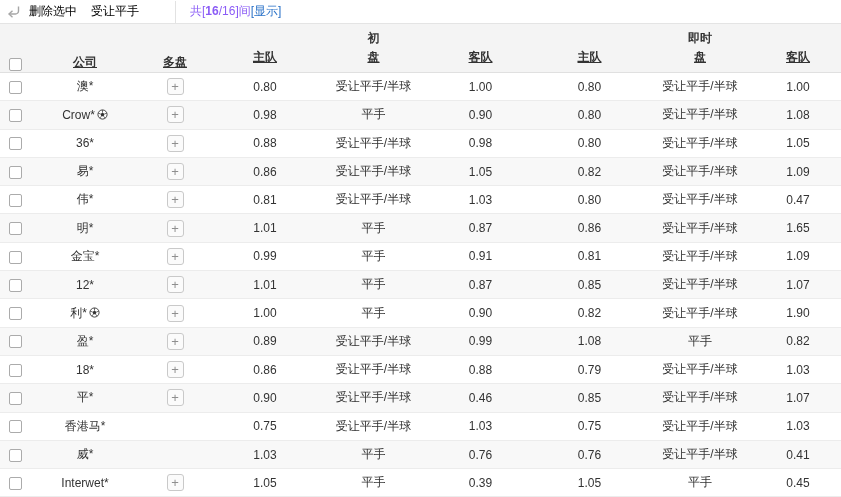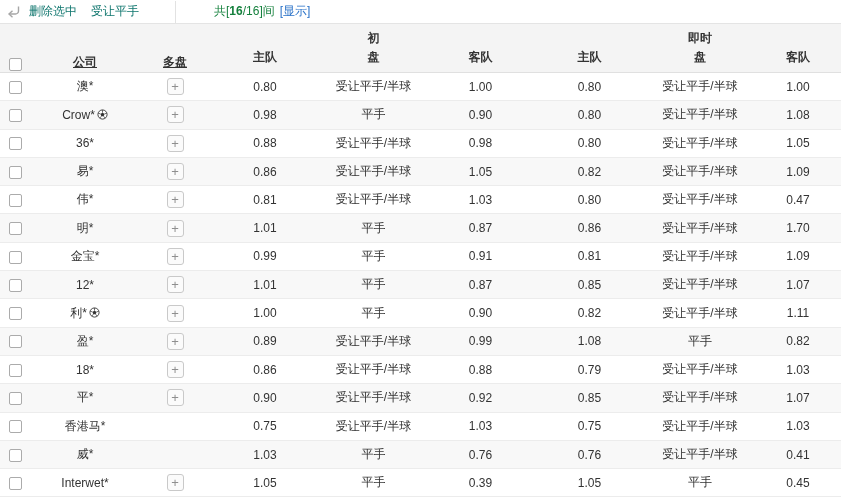--- a/index.html
+++ b/index.html
@@ -1,33 +1,33 @@
 <!DOCTYPE html>
 <html><head>
 <meta charset="utf-8">
 <style>
   * { margin:0; padding:0; box-sizing:border-box; }
   html,body { width:841px; height:497px; overflow:hidden; background:#fff;
     font-family:"Liberation Sans","DejaVu Sans",sans-serif; font-size:12px; color:#333; }
 
   
   .toolbar { height:23px; display:flex; align-items:center; padding-left:6px; background:#fff; }
-  .toolbar .tb-btn { background:none; border:none; font:inherit; color:#0f766e; cursor:pointer;
+  .toolbar .tb-btn { background:none; border:none; font:inherit; color:#000000; cursor:pointer;
     margin-right:14px; padding:0; }
   .toolbar .ret-icon { margin-right:8px; display:inline-flex; }
   .vdiv { width:1px; height:22px; background:#e2e2e2; margin-left:22px; margin-right:14px; }
-  .summary { color:#15803d;margin-left:24px; }
+  .summary { color:#8b5cf6; }
   .summary b { font-weight:bold; }
-  .show-link { color:#2a72c8; margin-left:5px; cursor:pointer; }
+  .show-link { color:#2a72c8; cursor:pointer; }
 
   
   table { width:841px; border-collapse:collapse; table-layout:fixed; }
   thead { background:#f4f4f4; }
   thead tr.h1 th { height:24px; vertical-align:bottom; padding-bottom:1px; }
-  thead tr.h2 th { height:25px; vertical-align:middle; padding-bottom:4px; }
+  thead tr.h2 th { height:25px; vertical-align:middle; padding-bottom:4px;text-decoration:underline; }
   thead tr.h1 { border-top:1px solid #e4e4e4; }
   thead tr.h2 { border-bottom:1px solid #e0e0e0; }
   th { font-weight:bold; font-size:12px; color:#333; text-align:center; }
   th[rowspan] { vertical-align:middle; padding-bottom:0;text-decoration:underline; }
   tbody tr { height:28.3px; border-bottom:1px solid #ececec; }
   tbody tr:nth-child(even) { background:#f8f8f8; }
   td { text-align:center; vertical-align:middle; font-size:12px; color:#333; }
 
   input[type=checkbox] { appearance:none; -webkit-appearance:none; width:13px; height:13px;
     border:1px solid #ababab; border-radius:2px; background:#fff; vertical-align:middle; cursor:pointer; }
@@ -161,21 +161,21 @@
     <td><input type="checkbox" style=""></td>
     <td><span>明*</span></td>
     <td><button class="plus">
             <span>+</span>
           </button></td>
     <td>1.01</td>
     <td>平手</td>
     <td>0.87</td>
     <td>0.86</td>
     <td>受让平手/半球</td>
-    <td>1.70</td>
+    <td>1.65</td>
   </tr>
       <tr>
     <td><input type="checkbox" style=""></td>
     <td><span>金宝*</span></td>
     <td><button class="plus">
             <span>+</span>
           </button></td>
     <td>0.99</td>
     <td>平手</td>
     <td>0.91</td>
@@ -204,21 +204,21 @@
             <path d="M6 3.8 V1.2 M8.1 5.4 L10.6 4.6 M7.3 7.9 L8.9 10 M4.7 7.9 L3.1 10 M3.9 5.4 L1.4 4.6" stroke="#333" stroke-width="0.8" fill="none"></path>
           </svg></td>
     <td><button class="plus">
             <span>+</span>
           </button></td>
     <td>1.00</td>
     <td>平手</td>
     <td>0.90</td>
     <td>0.82</td>
     <td>受让平手/半球</td>
-    <td>1.11</td>
+    <td>1.90</td>
   </tr>
       <tr>
     <td><input type="checkbox" style=""></td>
     <td><span>盈*</span></td>
     <td><button class="plus">
             <span>+</span>
           </button></td>
     <td>0.89</td>
     <td>受让平手/半球</td>
     <td>0.99</td>
@@ -240,21 +240,21 @@
     <td>1.03</td>
   </tr>
       <tr>
     <td><input type="checkbox" style=""></td>
     <td><span>平*</span></td>
     <td><button class="plus">
             <span>+</span>
           </button></td>
     <td>0.90</td>
     <td>受让平手/半球</td>
-    <td>0.92</td>
+    <td>0.46</td>
     <td>0.85</td>
     <td>受让平手/半球</td>
     <td>1.07</td>
   </tr>
       <tr>
     <td><input type="checkbox" style=""></td>
     <td><span>香港马*</span></td>
     <td></td>
     <td>0.75</td>
     <td>受让平手/半球</td>

